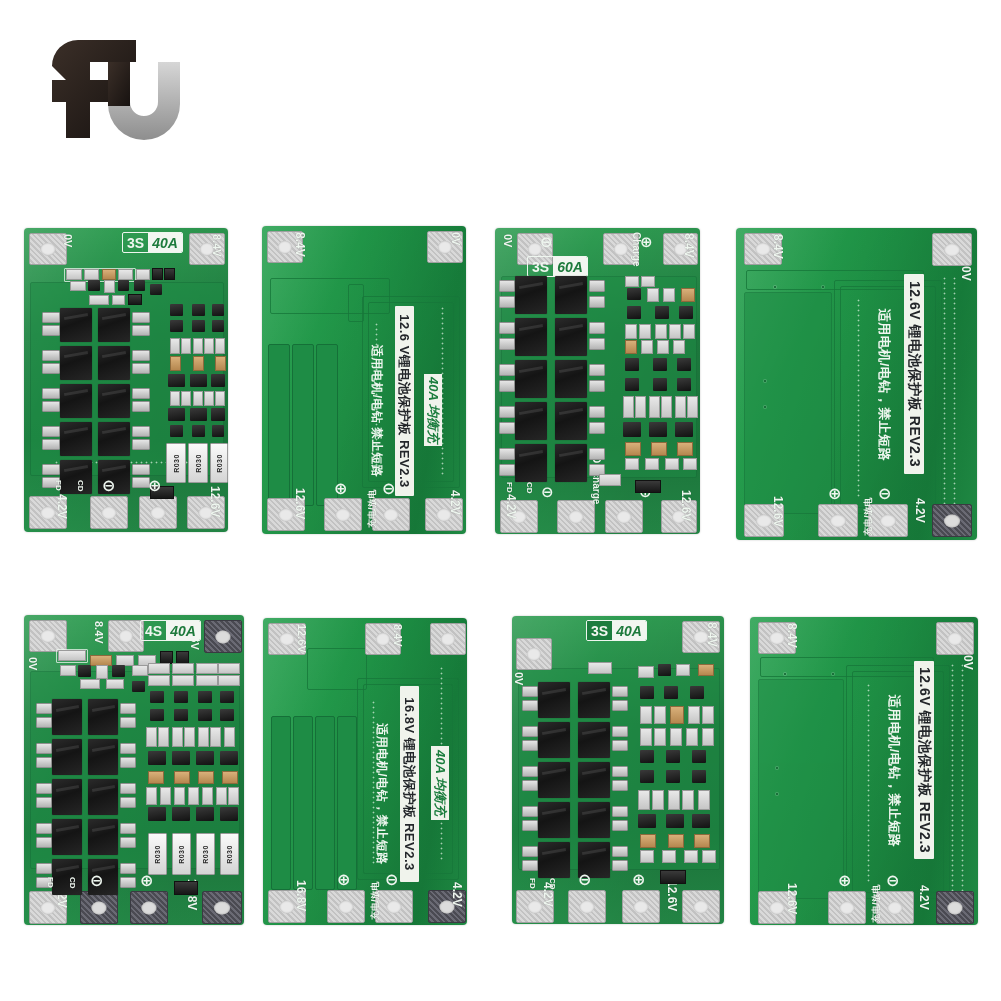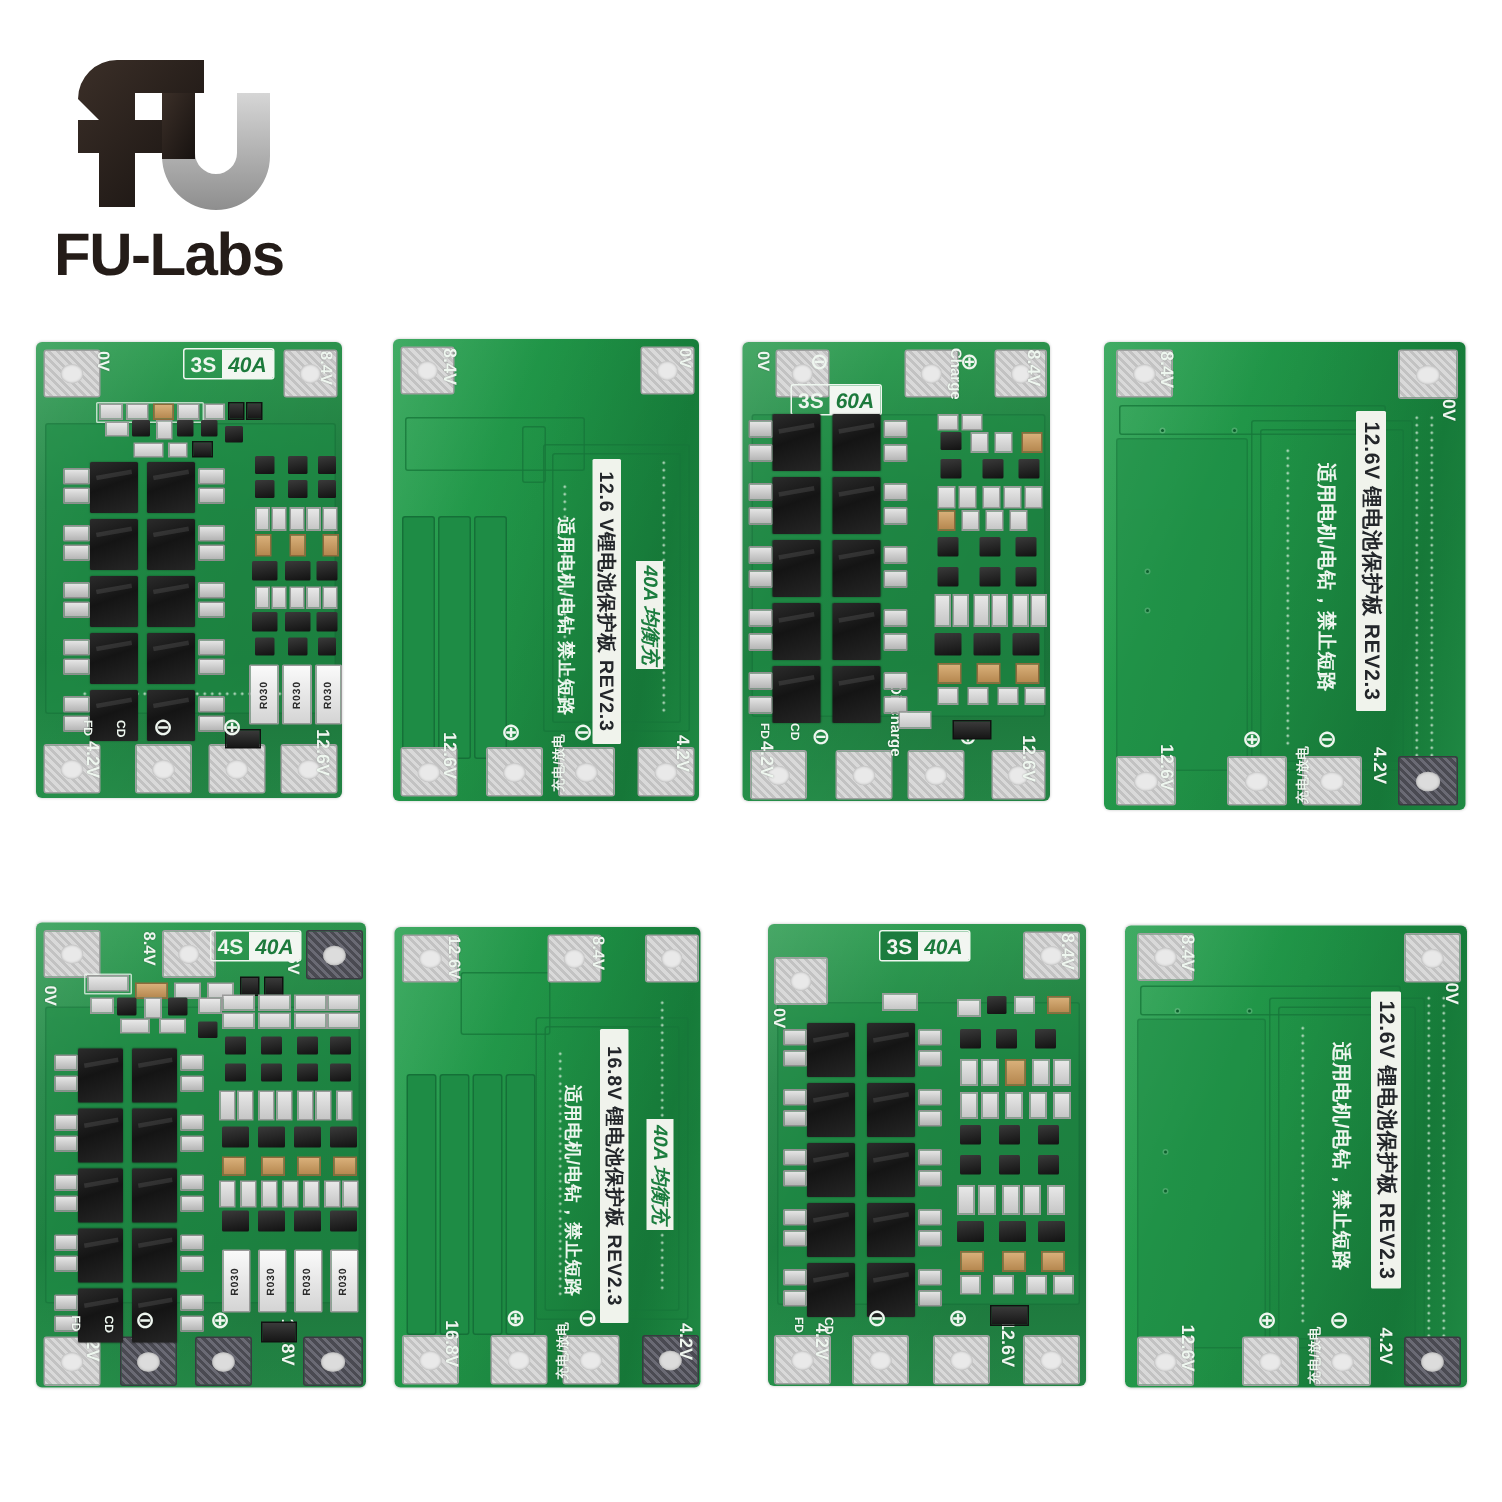--- a/index.html
+++ b/index.html
@@ -109,21 +109,20 @@
     </defs>
 
     <path d="M70 36 h22 v40 a14 14 0 0 0 14 14 a14 14 0 0 0 14 -14 v-40 h22 v42
              a36 36 0 0 1 -36 36 a36 36 0 0 1 -36 -36 z" fill="url(#gG)"></path>
 
     <path d="M14 40 a26 26 0 0 1 26 -26 h58 v22 h-46 v18 h34 v22 h-34 v36 h-24 v-36
              h-14 v-22 h14 z" fill="url(#gD)"></path>
 
     <path d="M70 36 h22 v44 h-22 z" fill="url(#gD)"></path>
   </svg>
-  <div id="logo-text">FU-Labs</div>
 </div>
 
 <div class="board front" style="left:24px;top:228px;width:204px;height:304px;">
   <div class="sheen"></div>
 
   <div class="copper" style="left:6px;top:54px;width:192px;height:192px;opacity:.55;"></div>
   <div class="viarow" style="left:30px;top:232px;width:150px;height:6px;"></div>
 
   <div class="pad" style="left:5px;top:5px;width:36px;height:30px;"></div>
   <div class="pad" style="left:165px;top:5px;width:34px;height:30px;"></div>

